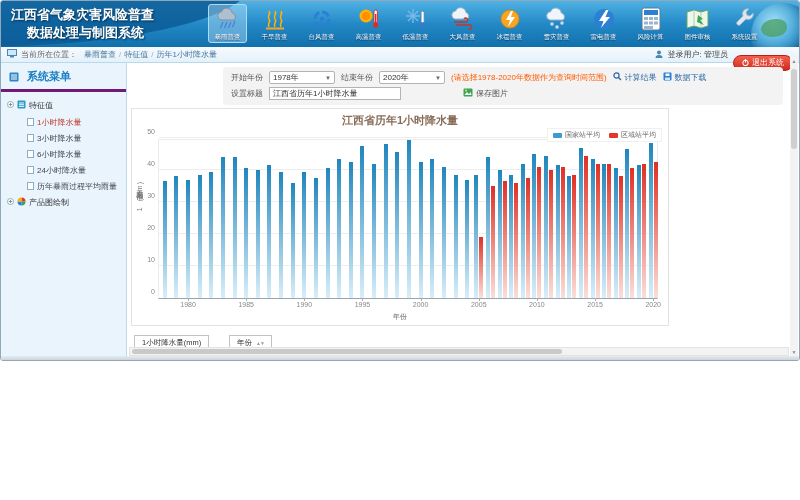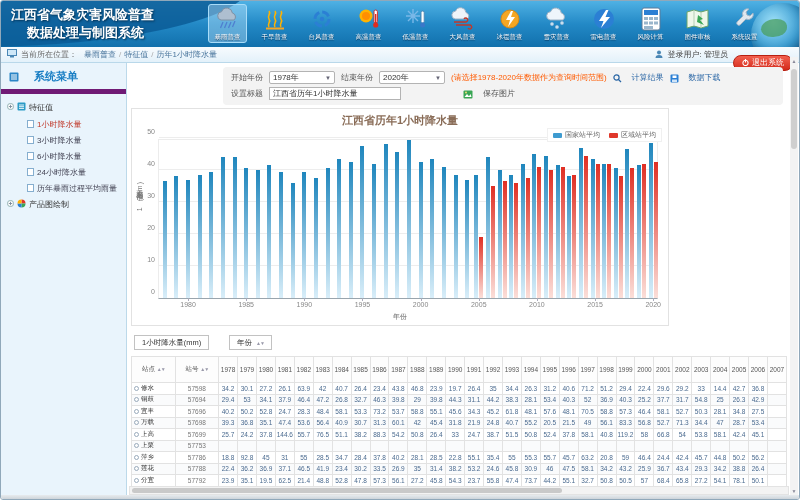--- a/index.html
+++ b/index.html
@@ -1,17 +1,17 @@
 <!DOCTYPE html>
 <html><head>
 <meta charset="utf-8">
 <style>
   * { margin:0; padding:0; box-sizing:border-box; }
   html,body { width:800px; height:500px; font-family:"Liberation Sans","DejaVu Sans",sans-serif; }
-  .window { position:relative; width:800px; height:500px; overflow:hidden; background:#fff;
+  .window { position:relative; width:800px; height:361px; overflow:hidden; background:#fff;
             border:1px solid #90a8ba; border-radius:3px; }
 
   
   .hdr { position:absolute; left:0; top:0; right:0; height:46px;
          background:linear-gradient(180deg,#4fb1e4 0%,#2389c6 50%,#1170ac 100%); overflow:hidden; }
   .hdr-swoosh { position:absolute; left:-30px; top:-18px; width:280px; height:64px;
                 background:linear-gradient(180deg,#0a5globals-0,#0b5a94); background:#0b5c97;
                 border-radius:0 0 100% 0; opacity:.85; }
   .earth { position:absolute; right:-16px; top:2px; width:64px; height:64px; border-radius:50%;
            background:radial-gradient(circle at 35% 30%,#9edff7,#3a9ed4 45%,#0c5e98 85%);
@@ -34,39 +34,39 @@
   .crumbs { display:flex; align-items:center; gap:4px; }
   .crumb { color:#49759c; cursor:pointer; }
   .crumb-sep { color:#aaa; }
   .userbox { margin-left:auto; display:flex; align-items:center; gap:5px; color:#444;text-align:center; }
   .exit-btn { display:flex; align-items:center; gap:3px; background:linear-gradient(#f2604f,#d32a1b);
               border:1px solid #b82012; color:#fff; font-size:8px; padding:1px 8px 2px; border-radius:8px; cursor:pointer;margin-top:16px; }
 
   
   .sidebar { position:absolute; left:0; top:62px; width:126px; bottom:4px;
              background:#e9f4fc; border-right:1px solid #bcd9ea; }
-  .sb-title { display:flex; align-items:center; gap:15px; padding:6px 8px 5px; border-bottom:5px solid #701a75;
+  .sb-title { display:flex; align-items:center; gap:8px; padding:6px 8px 5px; border-bottom:3px solid #701a75;
               color:#1b7fc4; font-size:11px; font-weight:bold; }
   .sb-tree { padding:5px 2px; font-size:8px; color:#333; }
   .sb-group-hd { display:flex; align-items:center; gap:3px; padding:3px 4px; cursor:pointer; }
   .sb-item { display:flex; align-items:center; gap:3px; padding:2.5px 0 2.5px 24px; cursor:pointer; color:#445; }
   .sb-item.active { color:#c03a2b; }
   .doc-ic { width:7px; height:8px; background:#fff; border:1px solid #85aecf; flex:0 0 auto; }
 
   
   .ctrl-box { position:absolute; left:222px; top:66px; width:560px; height:38px;
               background:#f3f3f3; border-radius:4px; }
   .ctrl-row { position:absolute; left:8px; right:4px; display:flex; align-items:center; gap:6px;
               font-size:8px; color:#555; }
   .r1 { top:4px; } .r2 { top:20px; }
   .sel { width:66px; height:13px; background:#fff; border:1px solid #b3b3b3; border-radius:2px;
          display:flex; align-items:center; justify-content:space-between; padding:0 3px; color:#333; cursor:pointer; }
   .sel .ar { font-size:6px; color:#667; }
   .hint { color:#ff5a00; }
-  .lnk { display:flex; align-items:flex-end; gap:10px; color:#2a66a5; cursor:pointer;font-family:Liberation Serif, serif; }
+  .lnk { display:flex; align-items:flex-start; gap:3px; color:#2a66a5; cursor:pointer;font-family:Liberation Serif, serif; }
   .inp { width:132px; height:13px; background:#fff; border:1px solid #b3b3b3; display:flex;
          align-items:center; padding:0 3px; color:#333; }
 
   
   .chart-panel { position:absolute; left:130px; top:107px; width:538px; height:218px;
                  border:1px solid #e2e2e2; background:#fff; }
   .c-title { position:absolute; top:4px; left:0; width:100%; text-align:center;
              font-size:11px; font-weight:bold; color:#8a6d58; }
   .legend { position:absolute; top:19px; right:6px; display:flex; gap:9px; align-items:center;
             background:#fff; border:1px solid #f0f0f0; padding:1px 5px; z-index:4; }

